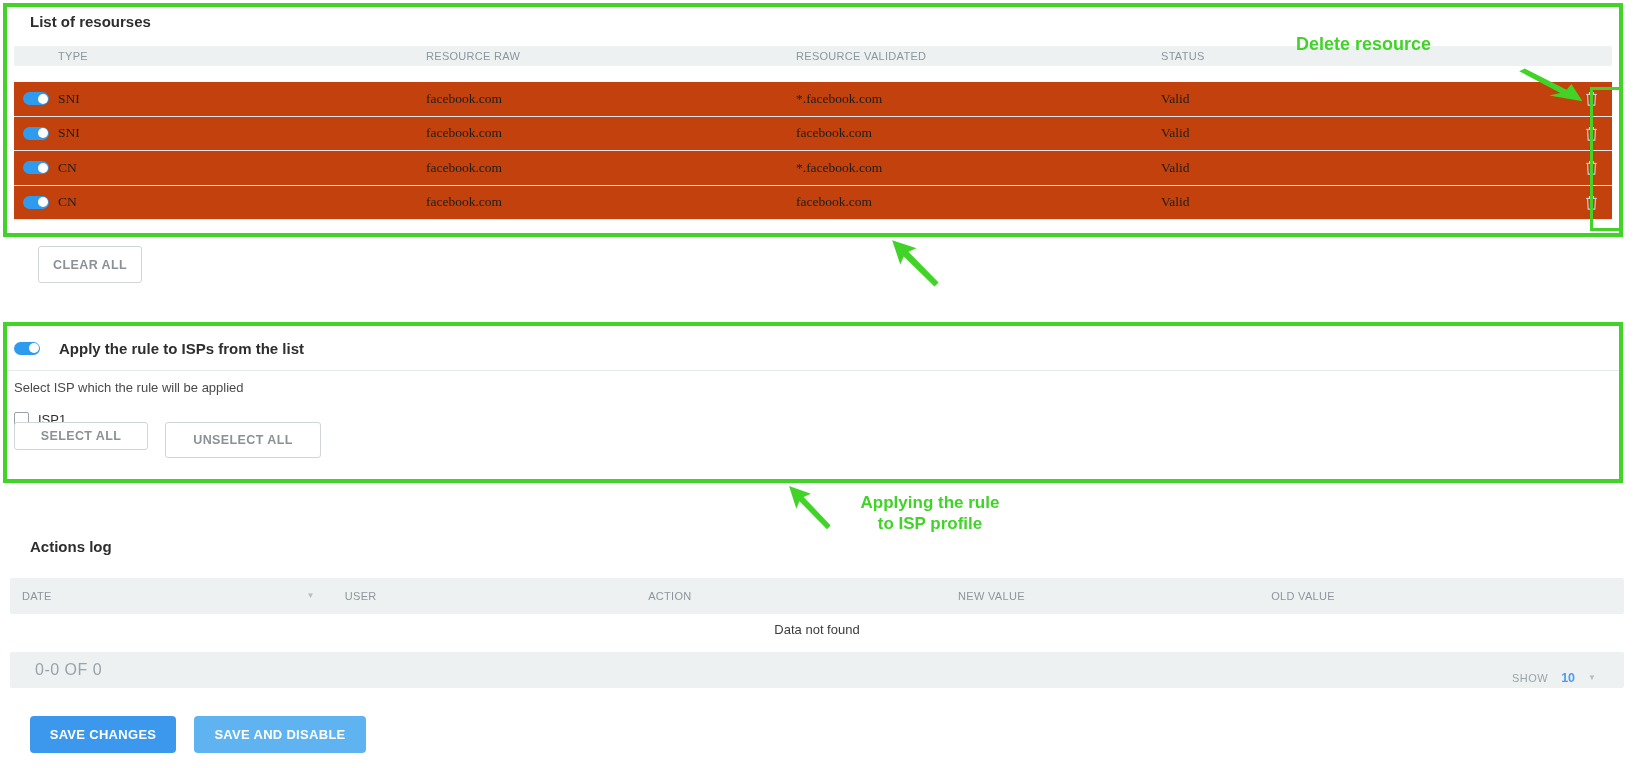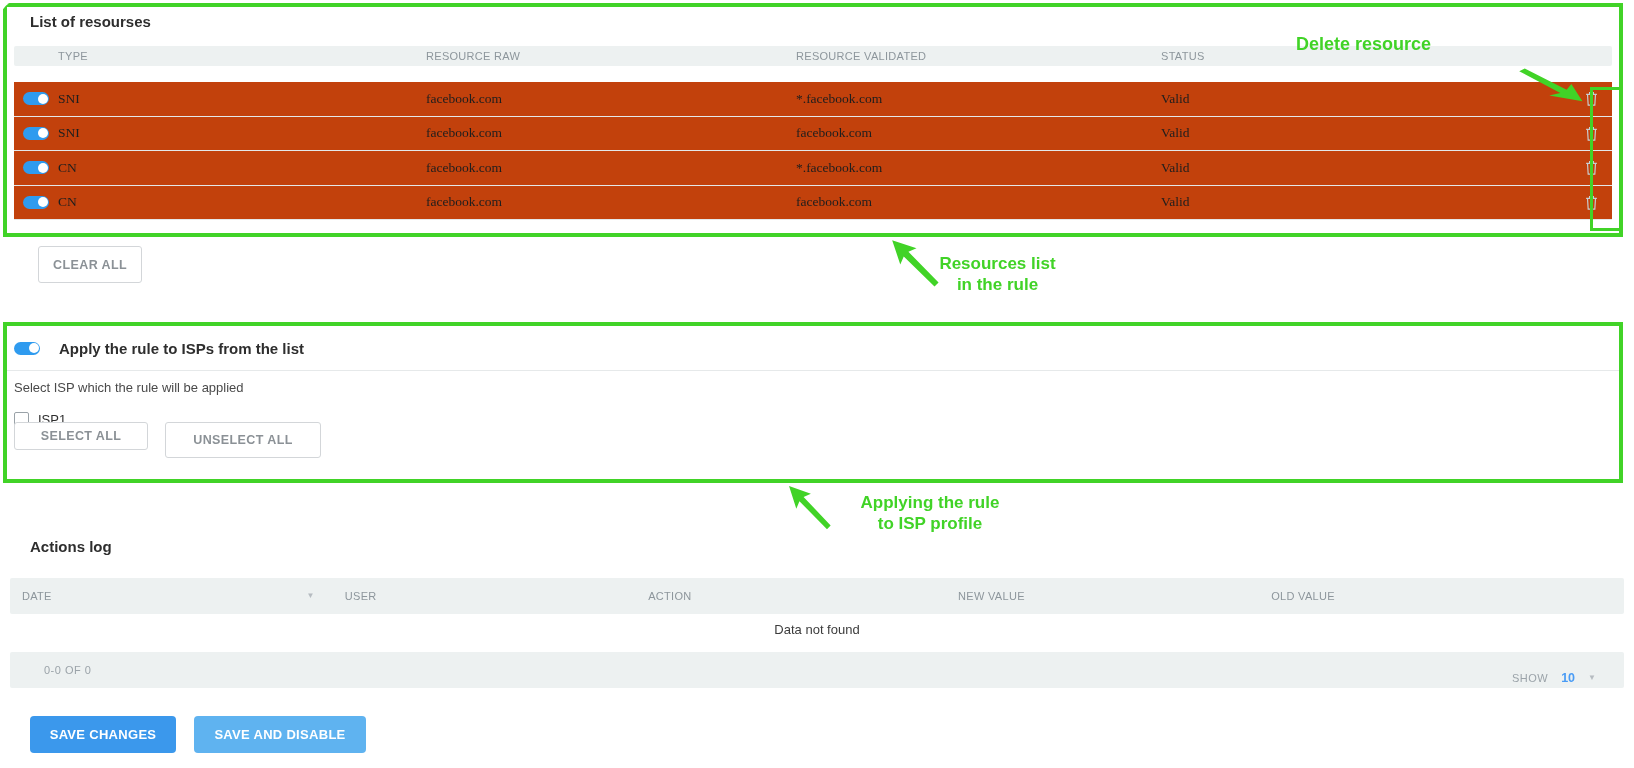--- a/index.html
+++ b/index.html
@@ -1,18 +1,18 @@
 <!DOCTYPE html>
 <html><head>
 <meta charset="utf-8">
 <style>
   html,body{margin:0;padding:0;background:#fff;}
   .canvas{
     position:relative;width:1634px;height:768px;background:#fff;overflow:hidden;
-    font-family:"Liberation Sans","DejaVu Sans",sans-serif;color:#333;border-radius:20px;
+    font-family:"Liberation Sans","DejaVu Sans",sans-serif;color:#333;
   }
   
   .green-box{position:absolute;border:4px solid #41d327;box-sizing:border-box;background:transparent;}
   .res-box{left:3px;top:3px;width:1620px;height:234px;background:#fff;}
   .isp-box{left:3px;top:322px;width:1620px;height:161px;background:#fff;padding-left:12px;}
   .delete-box{position:absolute;left:1583px;top:80px;width:33px;height:144px;border:3px solid #41d327;box-sizing:border-box;z-index:5;}
 
   .sec-title{font-size:15px;font-weight:700;color:#2e2e2e;}
   .res-title{position:absolute;left:23px;top:6px;}
 
@@ -63,21 +63,21 @@
     display:grid;grid-template-columns:20% 18.8% 19.2% 19.4% 1fr;align-items:center;box-sizing:border-box;
   }
   .log-header .hcell{padding-left:12px;}
   .log-header .c-date{display:flex;align-items:center;justify-content:space-between;padding-right:18px;}
   .sort-caret,.dd-caret{font-size:8px;color:#b6bcc1;cursor:pointer;line-height:1;}
   .log-empty{position:absolute;left:0;right:0;top:622px;text-align:center;font-size:13px;color:#3c3c3c;}
   .pagination{
     position:absolute;left:10px;right:10px;top:652px;height:36px;background:#edf1f1;border-radius:2px;
     display:flex;align-items:center;justify-content:space-between;box-sizing:border-box;padding:0 28px 0 25px;
   }
-  .pg-range{font-size:11px;color:#9ba3a9;letter-spacing:.5px;margin-left:9px;}
+  .pg-range{font-size:16px;color:#9ba3a9;letter-spacing:.5px;}
   .pg-right{display:flex;align-items:center;gap:13px;margin-top:16px;}
   .pg-show{font-size:11px;color:#9ba3a9;letter-spacing:.5px;}
   .pg-size{font-size:12.5px;color:#4a9cf5;font-weight:700;cursor:pointer;}
 
   
   .solid-btn{
     position:absolute;top:716px;height:37px;border:none;border-radius:4px;color:#fff;font-weight:700;
     font-size:13px;letter-spacing:.3px;font-family:inherit;cursor:pointer;display:flex;align-items:center;justify-content:center;
   }
   .save-btn{left:30px;width:146px;background:#3b98ec;}
@@ -236,24 +236,20 @@
       <span class="pg-show">SHOW</span>
       <span class="pg-size">10</span>
       <span class="dd-caret">▼</span>
     </span>
   </div>
 
   <button class="solid-btn save-btn">SAVE CHANGES</button>
   <button class="solid-btn save-disable-btn">SAVE AND DISABLE</button>
 
   <div class="ann ann-delete">Delete resource</div>
-  <div class="ann ann-center ann-resources">
-    <div>Resources list</div>
-    <div>in the rule</div>
-  </div>
   <div class="ann ann-center ann-applying">
     <div>Applying the rule</div>
     <div>to ISP profile</div>
   </div>
 
   <div class="arrow arrow-delete">
     <svg viewBox="0 0 100 100" preserveAspectRatio="none">
         <polygon points="2,2 44,16 30,22 82,75 75,82 22,30 16,44" fill="#41d327"></polygon>
       </svg>
   </div>

